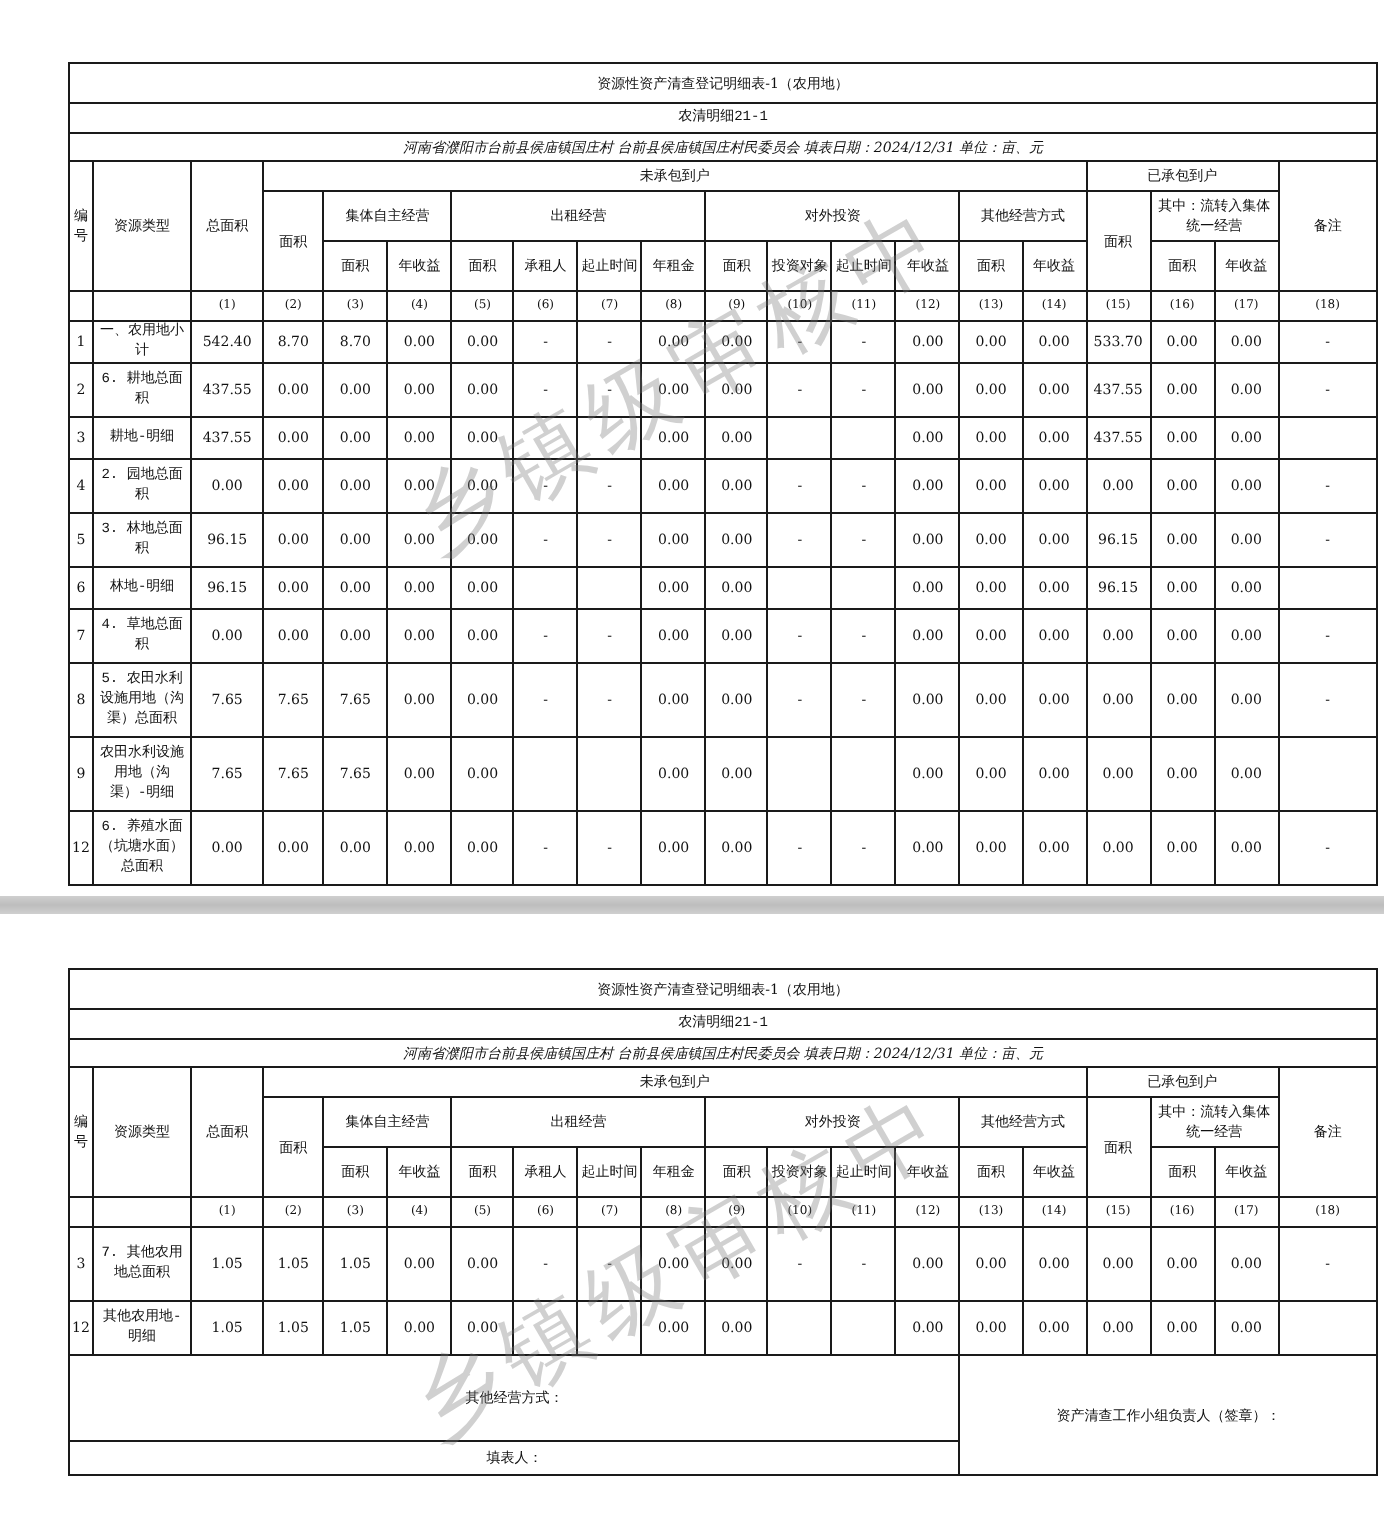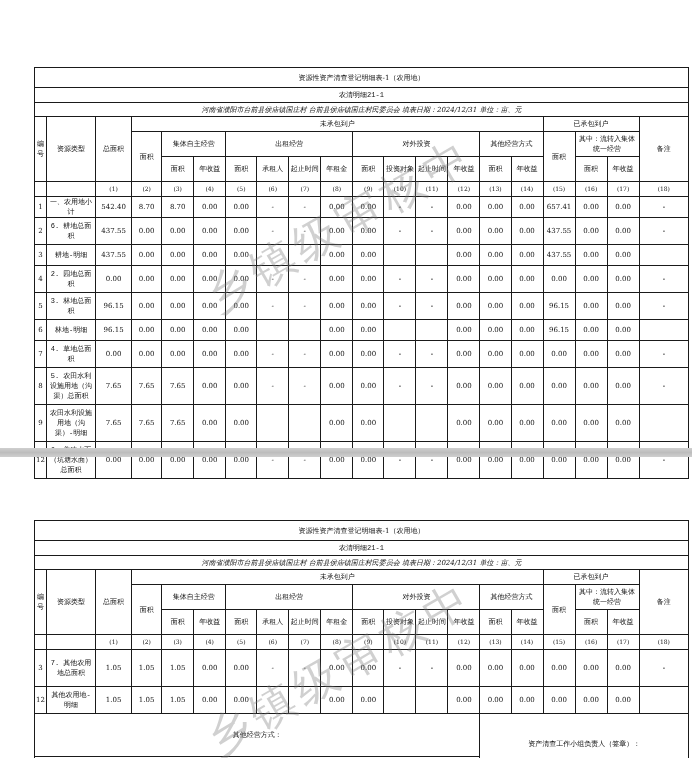--- a/index.html
+++ b/index.html
@@ -1,18 +1,18 @@
 <!DOCTYPE html>
 <html><head>
 <meta charset="utf-8">
 <style>
   html, body { margin:0; padding:0; background:#ffffff; }
   body { width:692px; height:758px; position:relative; overflow:hidden;
          font-family:"DejaVu Serif", "Liberation Serif", serif; color:#111; }
-  .page { position:absolute; left:0; width:572px; background:#fff;margin-top:36px; }
+  .page { position:absolute; left:0; width:572px; background:#fff; }
   .page1 { top:0; height:420px; }
   .page2 { top:463px; height:295px; }
   .sep { position:absolute; left:0; top:448px; width:692px; height:9px;
          background:linear-gradient(#cfcfcf,#bdbdbd,#cfcfcf); }
   table.sheet { position:absolute; left:34px; border-collapse:collapse; table-layout:fixed; width:655px; }
   .page1 table.sheet { top:31px; }
   .page2 table.sheet { top:21px; }
   table.sheet td { border:1px solid #1a1a1a; font-size:7px; text-align:center; vertical-align:middle;
                    padding:0 1px; line-height:10px; overflow:hidden; }
   td.title { font-size:12px; height:19px; border-bottom:2px solid #1a1a1a; }
@@ -138,21 +138,21 @@
           <td class="num">0.00</td>
           <td class="dash">-</td>
           <td class="dash">-</td>
           <td class="num">0.00</td>
           <td class="num">0.00</td>
           <td class="dash">-</td>
           <td class="dash">-</td>
           <td class="num">0.00</td>
           <td class="num">0.00</td>
           <td class="num">0.00</td>
-          <td class="num">657.41</td>
+          <td class="num">533.70</td>
           <td class="num">0.00</td>
           <td class="num">0.00</td>
           <td class="dash">-</td>
         </tr>
         <tr class="row mid">
           <td>2</td>
           <td class="type">6. 耕地总面积</td>
           <td class="num">437.55</td>
           <td class="num">0.00</td>
           <td class="num">0.00</td>

